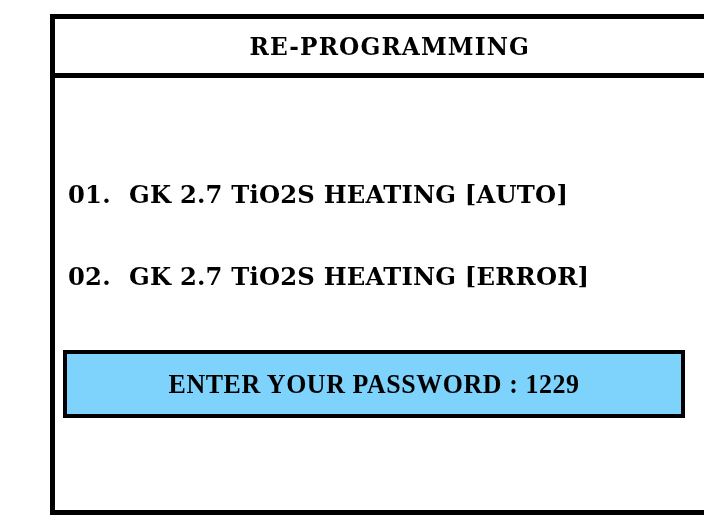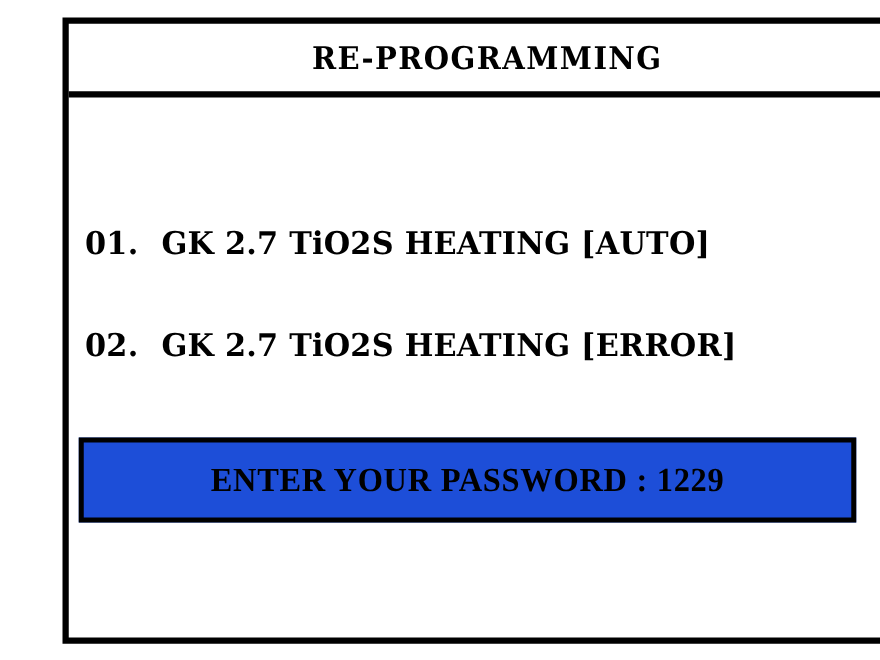--- a/index.html
+++ b/index.html
@@ -91,21 +91,21 @@
 
   
   #password-box {
     position: absolute;
     left: 8px;
     top: 272px;
     width: 622px;
     height: 68px;
     box-sizing: border-box;
     border: 4px solid #000000;
-    background: #1d4ed8;
+    background: #7dd3fc;
     display: flex;
     align-items: center;
     justify-content: center;
   }
   #password-text {
     font-family: "Liberation Serif", "DejaVu Serif", serif;
     font-weight: bold;
     font-size: 27px;
     line-height: 1;
     letter-spacing: 0.6px;

